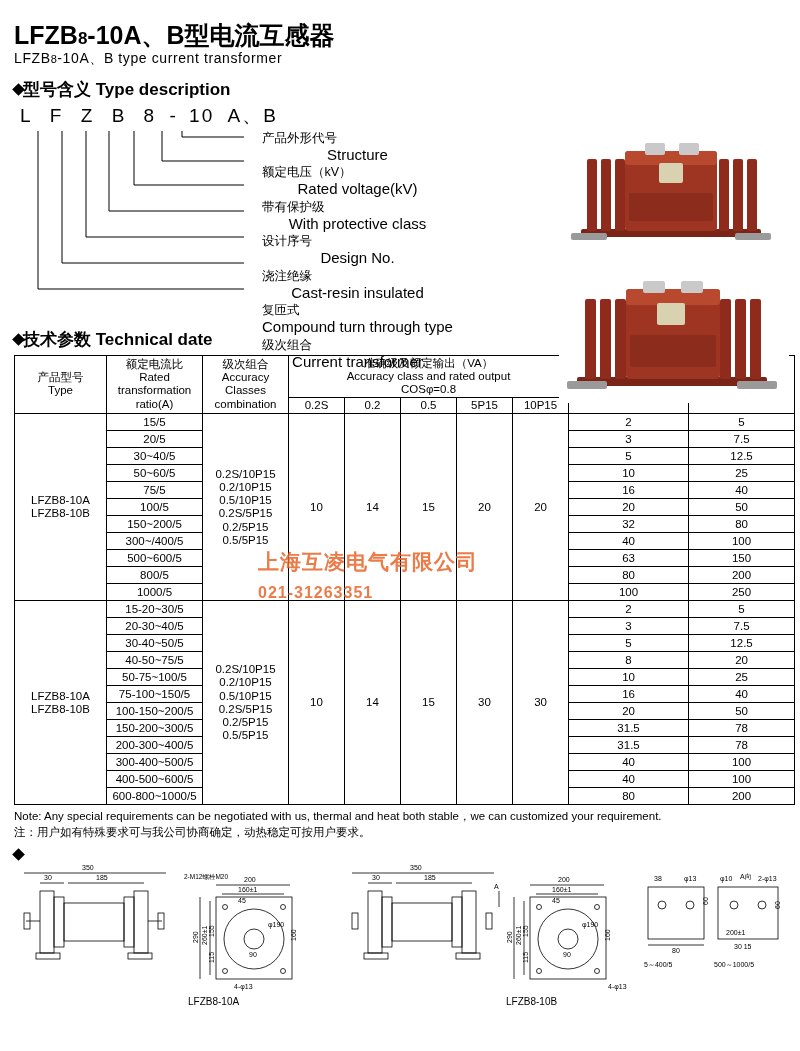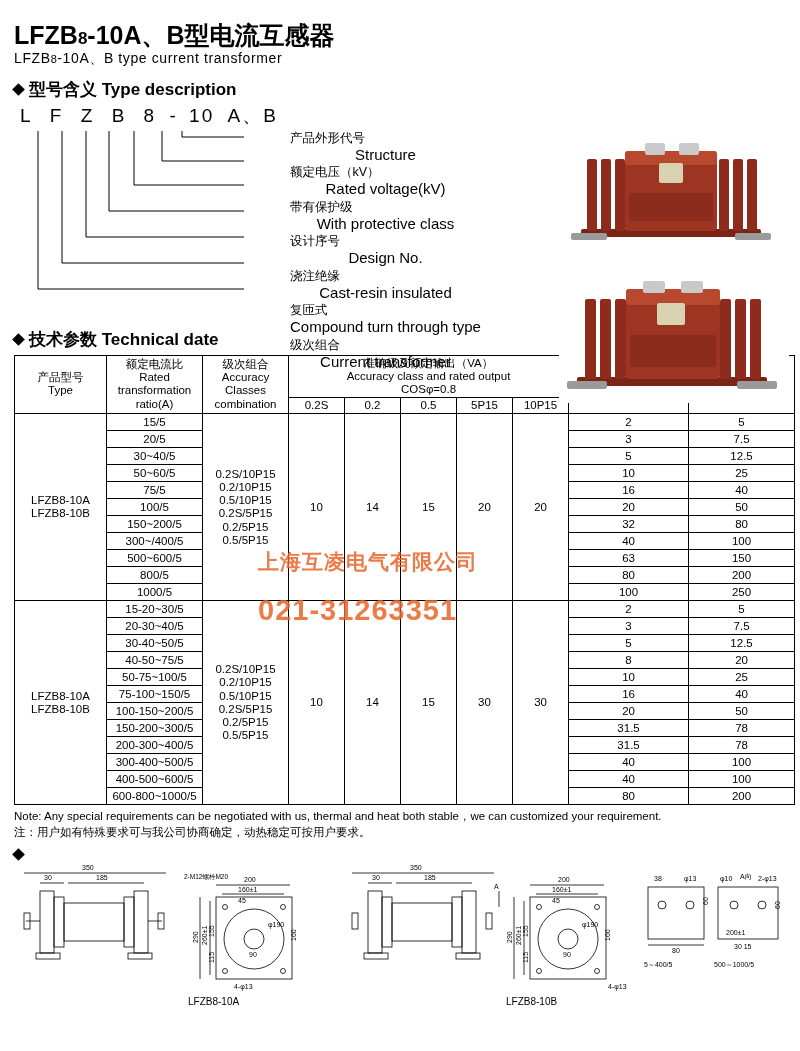--- a/index.html
+++ b/index.html
@@ -19,38 +19,38 @@
     line-height: 1.1;
   }
   .title-cn .sub { font-size: 17px; }
   .title-en {
     font-size: 14px; letter-spacing: 0.6px; 
   }
   .title-en .sub { font-size: 11px; }
 
   
   .section-head {
-    display: flex; align-items: center; gap: 6px;
+    display: flex; align-items: center; 
     font-size: 17px; font-weight: bold; margin: 10px 0 2px 14px;
   }
   .diamond {
     width: 9px; height: 9px; background: #000;
     transform: rotate(45deg); display: inline-block;
   }
 
   
   .type-desc { position: relative; height: 215px; margin-left: 14px; }
   .code-row {
     font-size: 19px; letter-spacing: 2px; font-weight: 500;
     position: absolute; top: 0; left: 6px;
   }
   .code-row span { display: inline-block; }
   .leaders { position: absolute; top: 26px; left: 0; width: 470px; height: 190px; }
   .desc-list { position: absolute; left: 248px; top: 28px; font-size: 12.5px; line-height: 1.22; }
-  .desc-list .pair { margin-bottom: 1px; margin-left: 28px; }
+  .desc-list .pair { margin-bottom: 1px; }
   .desc-list .cn { font-size: 12.5px; }
   .desc-list .en { font-size: 15px; text-align: center; }
 
   
   .photo { position: absolute; }
   .photo-1 { left: 545px; top: 34px; }
   .photo-2 { left: 545px; top: 170px; }
 
   
   table.spec {
@@ -85,21 +85,21 @@
   
   .drawings { position: relative; margin: 2px 0 0 8px; width: 784px; height: 150px; }
 
   
   .watermark {
     position: absolute; left: 258px; top: 548px;
     color: #e8652a; font-weight: bold;
     font-size: 21px; letter-spacing: 1px;
     opacity: .85; pointer-events: none;
   }
-  .watermark .line2 { font-size: 29px; letter-spacing: 1px; margin-top: 18px; }
+  .watermark .line2 { font-size: 16px; letter-spacing: 1px; margin-top: 8px; }
   svg { display:block; }
 </style>
 </head>
 <body>
 
 <div class="header">
   <div class="title-cn">
     <span>LFZB</span><span class="sub">8</span><span>-10A、B型电流互感器</span>
   </div>
   <div class="title-en">

